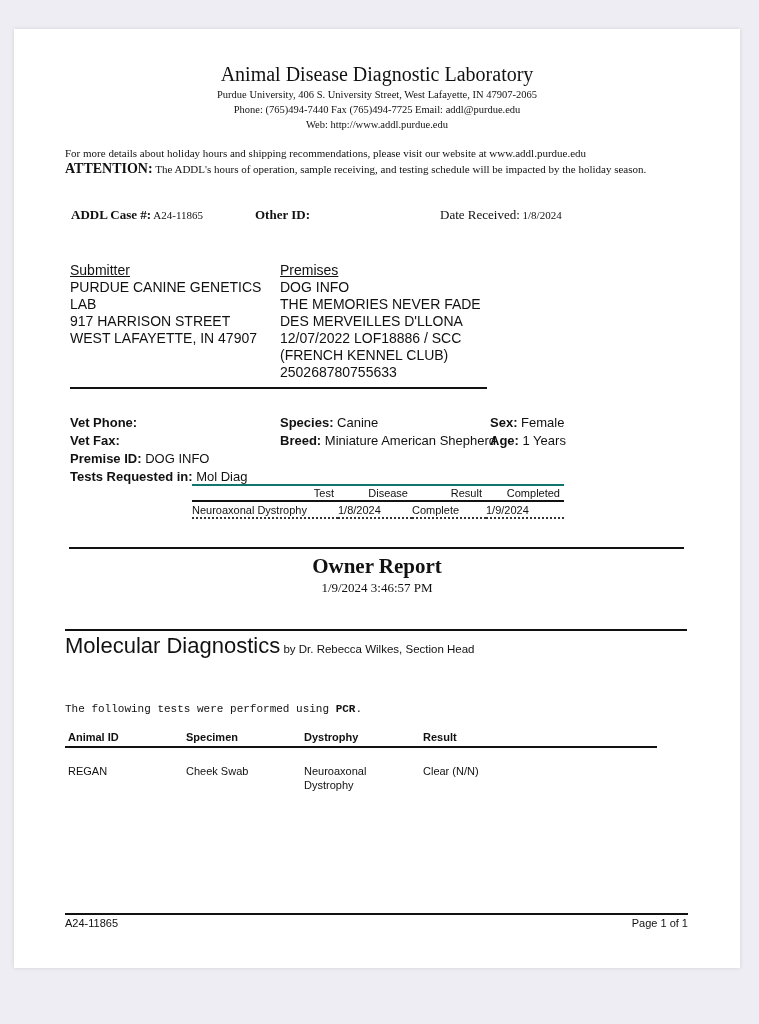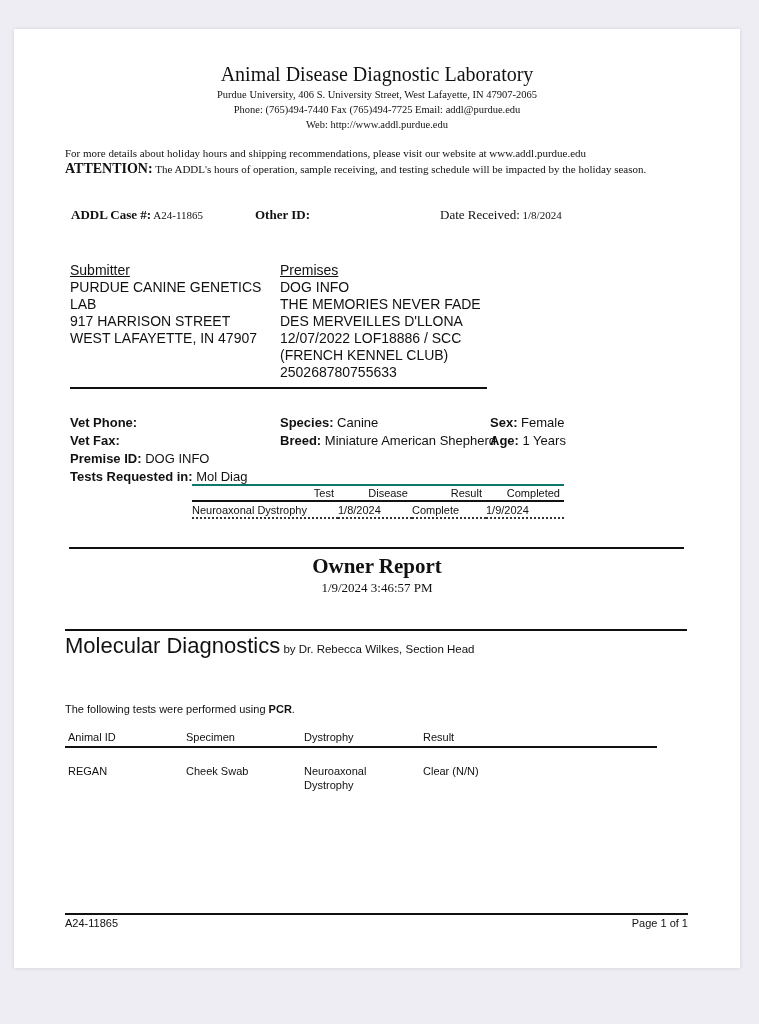--- a/index.html
+++ b/index.html
@@ -18,22 +18,22 @@
   .rule { position:absolute; background:#111; }
   .info { font-size:13px;margin-top:16px; }
   .info b { font-weight:bold; }
   table.tests { position:absolute; left:178px; top:455px; border-collapse:collapse; font-size:11px; }
   table.tests th { text-align:right; font-weight:normal; padding:0 4px 0 0; border-top:2px solid #0f766e; border-bottom:2px solid #111; height:14px; }
   table.tests td { padding:0 4px 0 0; border-bottom:2px dotted #333; height:15px; }
   .owner-title { left:0; width:726px; top:525px; text-align:center; font-size:21px; font-weight:bold; }
   .owner-date { left:0; width:726px; top:551px; text-align:center; font-size:13px; }
   .mol { left:51px; top:604px; font-size:22px; font-weight:bold; }
   .mol span { font-size:11.5px; font-weight:normal; }
-  .pcr { left:51px; top:674px; font-size:11px; }
-  .res-h { top:702px; font-size:11px; font-weight:normal; }
+  .pcr { left:51px; top:674px; font-size:11px;font-family:Liberation Mono, monospace; }
+  .res-h { top:702px; font-size:11px; font-weight:bold; }
   .res-c { top:735px; font-size:11px; line-height:14px; }
   .foot { top:888px; font-size:11px; }
 </style>
 </head>
 <body>
 
 <div class="page">
   <div class="abs serif lab-title">Animal Disease Diagnostic Laboratory</div>
   <div class="abs serif lab-line" style="top:60px">Purdue University, 406 S. University Street, West Lafayette, IN 47907-2065</div>
   <div class="abs serif lab-line" style="top:75px">Phone: (765)494-7440 Fax (765)494-7725 Email: addl@purdue.edu</div>

